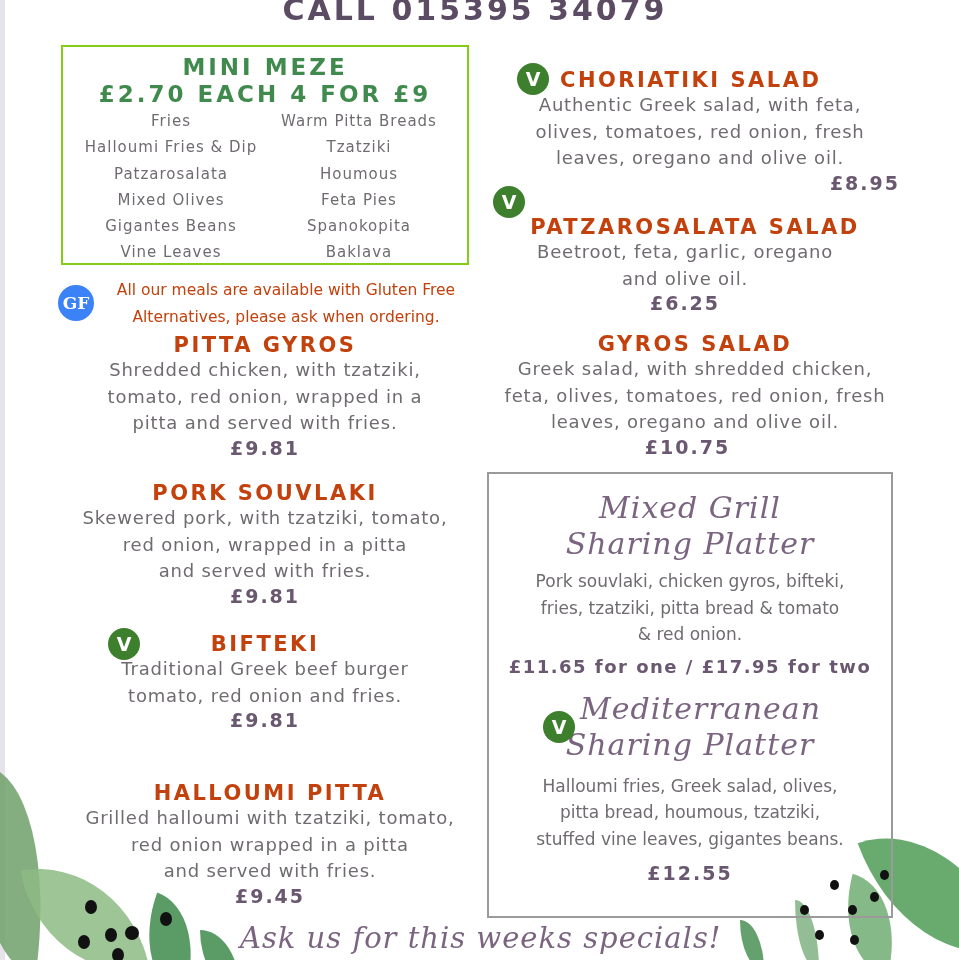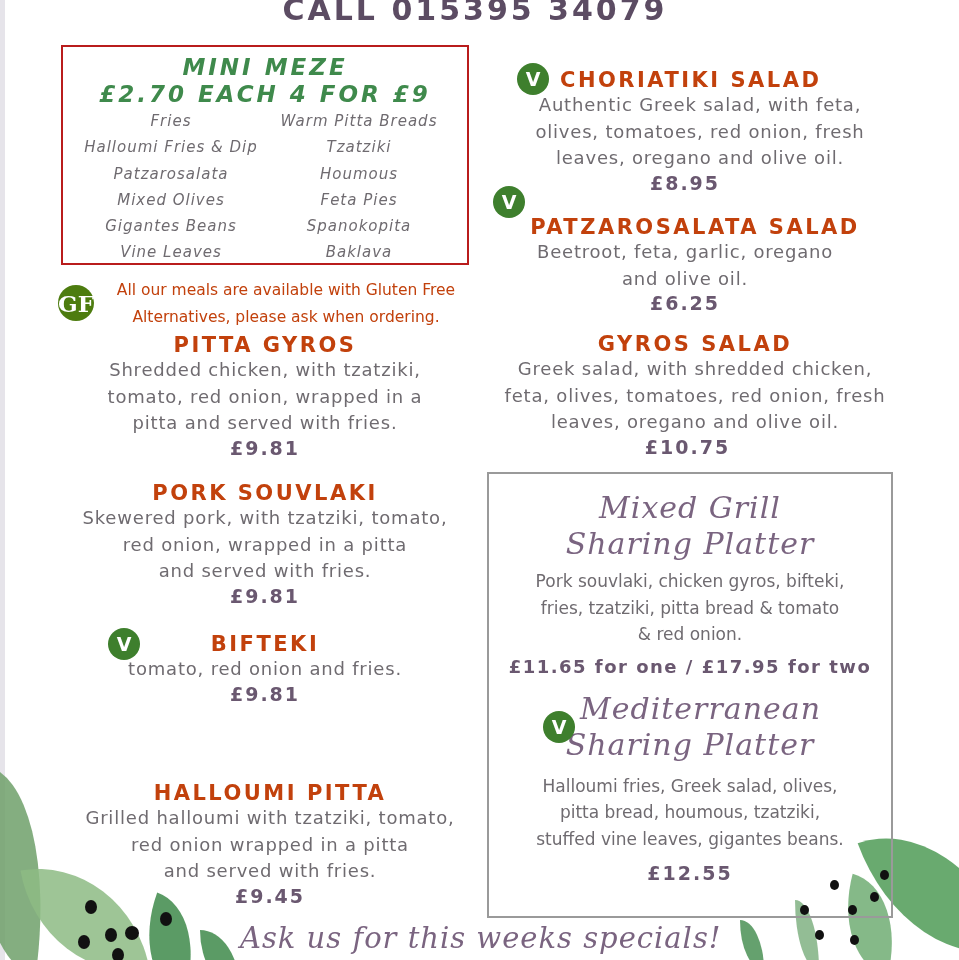--- a/index.html
+++ b/index.html
@@ -17,30 +17,29 @@
     letter-spacing: 3px; color: #5c4c63; font-family: "DejaVu Sans", sans-serif;
   }
   .title {
     font-weight: bold; color: #c2410c; letter-spacing: 2.5px; font-size: 21px;
     font-family: "DejaVu Sans", sans-serif;
   }
   .desc { font-size: 18px; line-height: 26.5px; color: #6f6b70; letter-spacing: 0.8px; font-family: "DejaVu Sans", sans-serif; font-weight: normal; }
   .price { font-weight: bold; color: #6a5870; font-size: 19px; letter-spacing: 2px; }
   
   .meze-box {
-    left: 61px; top: 45px; width: 408px; height: 220px; border: 2px solid #b91c1c;
+    left: 61px; top: 45px; width: 408px; height: 220px; border: 2px solid #84cc16;
     box-sizing: border-box;
-    font-style: italic;
   }
   .meze-title { color: #3f8a4c; font-weight: bold; font-size: 23px; letter-spacing: 3px; line-height: 27px; }
   .meze-grid { display: grid; grid-template-columns: 1fr 1fr; row-gap: 0px; font-size: 15px; line-height: 26.3px; color: #6f6b70; letter-spacing: 1px; }
   .meze-grid div { text-align: center; }
   .gf-icon {
     left: 58px; top: 285px; width: 36px; height: 36px; border-radius: 50%;
-    background: #4d7c0f; color: #fff; font-weight: bold; font-size: 23px;
+    background: #3b82f6; color: #fff; font-weight: bold; font-size: 17px;
     display: flex; align-items: center; justify-content: center; font-family: "DejaVu Serif", serif;
   }
   .gf-text { left: 100px; top: 277px; width: 372px; font-size: 15.5px; line-height: 27px; color: #c2410c; }
   .veg {
     width: 32px; height: 32px; border-radius: 50%; background: #3e7f2d;
     display: flex; align-items: center; justify-content: center;
     color: #fff; font-size: 19px; font-weight: bold;
   }
   .platter-box {
     left: 487px; top: 472px; width: 406px; height: 446px; border: 2px solid #9a9a9a; box-sizing: border-box;
@@ -123,39 +122,40 @@
   <div class="title">PORK SOUVLAKI</div>
   <div class="desc">Skewered pork, with tzatziki, tomato,</div>
   <div class="desc">red onion, wrapped in a pitta</div>
   <div class="desc">and served with fries.</div>
   <div class="price">£9.81</div>
 </div>
 
 <div class="abs veg" style="left:108px;top:628px;">V</div>
 <div class="abs center" style="left:50px;top:632px;width:430px;">
   <div class="title">BIFTEKI</div>
+  <div class="desc">Traditional Greek beef burger</div>
   <div class="desc">tomato, red onion and fries.</div>
   <div class="price">£9.81</div>
 </div>
 
 <div class="abs center" style="left:50px;top:781px;width:440px;">
   <div class="title">HALLOUMI PITTA</div>
   <div class="desc">Grilled halloumi with tzatziki, tomato,</div>
   <div class="desc">red onion wrapped in a pitta</div>
   <div class="desc">and served with fries.</div>
   <div class="price">£9.45</div>
 </div>
 
 <div class="abs veg" style="left:517px;top:63px;">V</div>
 <div class="abs center" style="left:500px;top:68px;width:400px;">
   <div class="title" style="padding-left:60px;text-align:left;">CHORIATIKI SALAD</div>
   <div class="desc">Authentic Greek salad, with feta,</div>
   <div class="desc">olives, tomatoes, red onion, fresh</div>
   <div class="desc">leaves, oregano and olive oil.</div>
-  <div class="price" style="margin-left:-30px;">£8.95</div>
+  <div class="price" style="margin-left:-30px;text-align:right;">£8.95</div>
 </div>
 
 <div class="abs veg" style="left:493px;top:186px;">V</div>
 <div class="abs center" style="left:500px;top:215px;width:400px;">
   <div class="title" style="margin-left:-10px;">PATZAROSALATA SALAD</div>
   <div class="desc" style="margin-left:-30px;">Beetroot, feta, garlic,  oregano</div>
   <div class="desc" style="margin-left:-30px;">and olive oil.</div>
   <div class="price" style="margin-left:-30px;">£6.25</div>
 </div>
 

